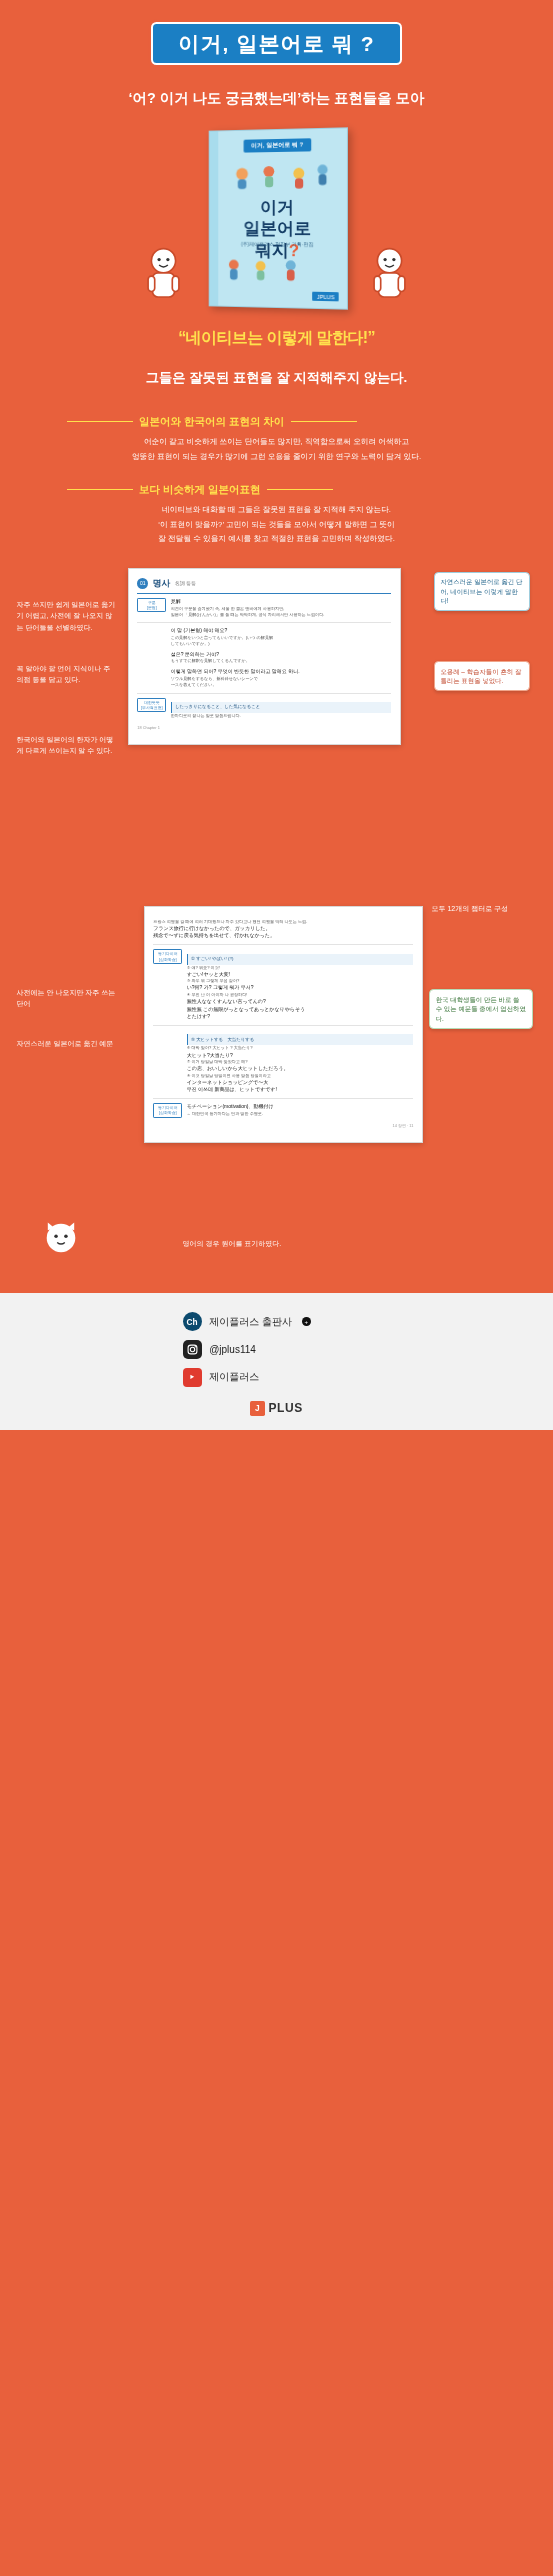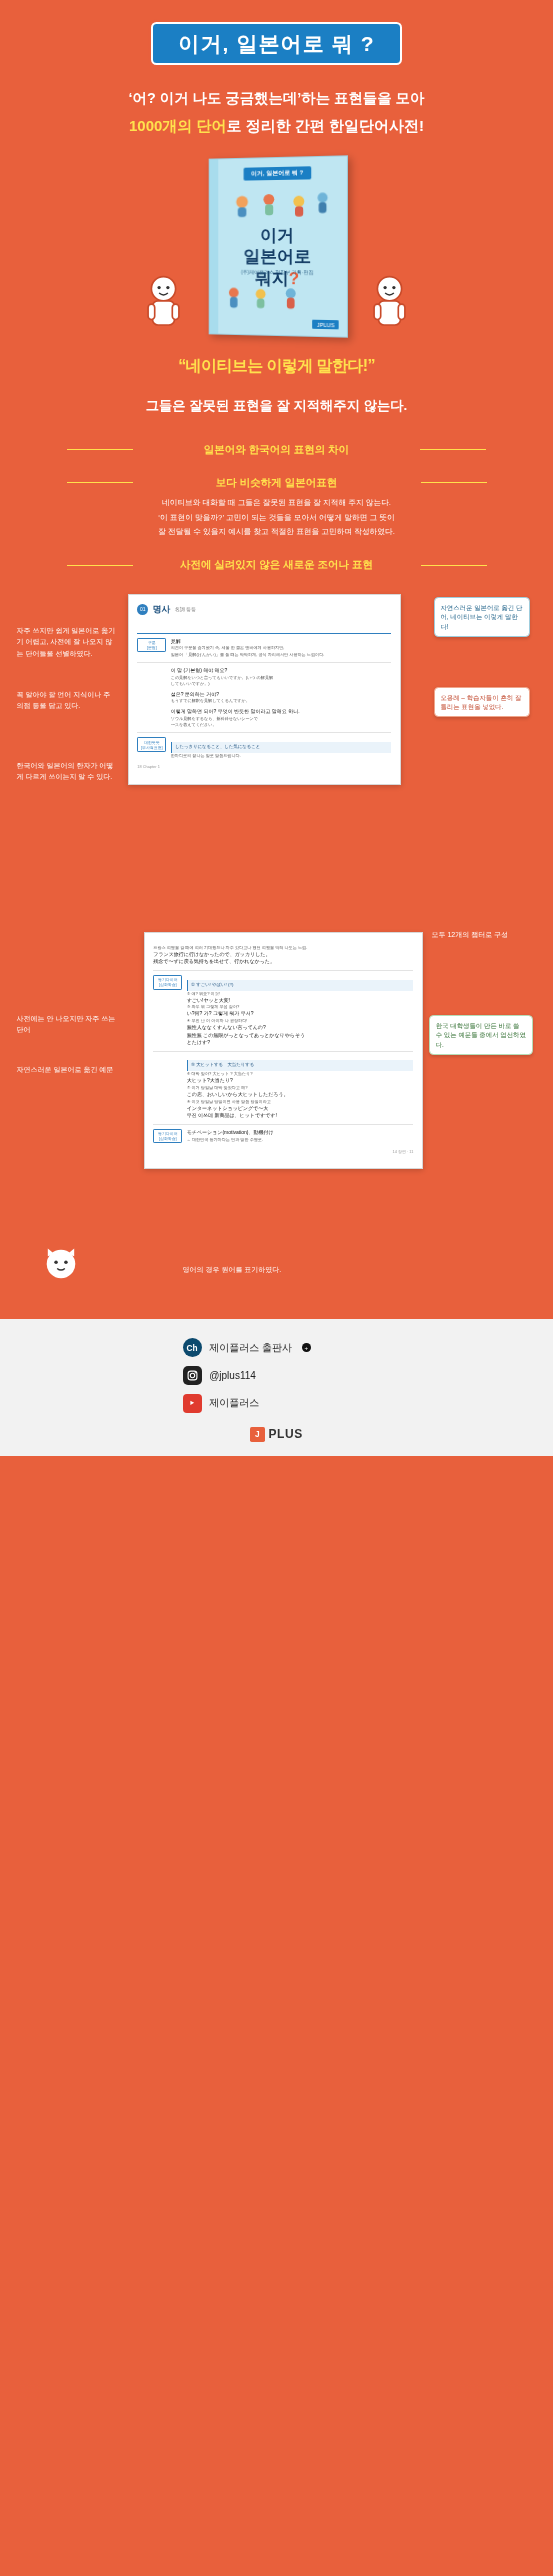--- a/index.html
+++ b/index.html
@@ -49,35 +49,35 @@
 
   
   .quote{margin-top:20px;text-align:center;}
   .quote .q1{color:#ffe14d;font-size:16px;font-weight:bold;letter-spacing:-0.6px;}
   .quote .q2{color:#ffffff;font-size:13.3px;font-weight:bold;margin-top:12px;}
   .quote .q3{color:#ffffff;font-size:13.3px;font-weight:bold;margin-top:20px;}
 
   
   .features{margin:28px auto 0;width:420px;text-align:center;}
   .feat{margin-bottom:19px;}
-  .feat .fhead{display:flex;align-items:center;justify-content:space-between;gap:6.6px;}
+  .feat .fhead{display:flex;align-items:center;justify-content:flex-start;gap:6.6px;}
   .feat .fline{height:1.1px;width:66px;background:#ffe14d;}
   .feat .ftitle{color:#ffe14d;font-size:10.5px;font-weight:bold;}
   .feat .fbody{color:#ffffff;font-size:7.7px;line-height:1.85;margin-top:6.6px;}
 
   
   .sample{position:relative;margin:16.6px auto 0;width:520px;}
   .sheet{
     background:#ffffff;border:0.6px solid #d8d8d8;box-shadow:0 1.7px 5.5px rgba(0,0,0,.2);
     padding:7.7px 8.8px 13.3px;font-size:4.4px;color:#333;line-height:1.5;
   }
   .sheet.one{width:254px;margin-left:111px;}
   .sheet.two{width:260px;margin-left:127px;}
 
-  .sheet .s-head{display:flex;align-items:center;gap:4.4px;border-bottom:1.1px solid #2f7fbf;padding-bottom:17px;}
+  .sheet .s-head{display:flex;align-items:center;gap:4.4px;border-bottom:1.1px solid #2f7fbf;padding-bottom:3px;}
   .sheet .s-head .num{background:#2f7fbf;color:#fff;font-size:5px;border-radius:50%;width:11px;height:11px;display:flex;align-items:center;justify-content:center;}
   .sheet .s-head .hk{font-size:8.8px;font-weight:bold;color:#1b4f7d;}
   .sheet .s-head .hs{font-size:5px;color:#666;}
 
   .row{display:flex;gap:4.4px;margin-top:3.9px;}
   .row .tagcol{width:29px;flex:none;}
   .tag{border:0.6px solid #2f7fbf;color:#2f7fbf;font-size:3.9px;padding:1.1px 1.7px;text-align:center;border-radius:1.1px;line-height:1.3;}
   .row .body{flex:1;}
   .jp{font-size:5px;color:#111;}
   .ko{font-size:4.1px;color:#555;}
@@ -117,23 +117,20 @@
 </head>
 <body>
 
 <div class="page">
 
   <div class="hero">
     <div class="title-badge">
       <div class="t">이거, 일본어로 뭐 ?</div>
     </div>
     <div class="sub1">‘어? 이거 나도 궁금했는데’하는 표현들을 모아</div>
-    <div class="sub2">
-      <span class="hl">1000개의 단어</span><span>로 정리한 간편 한일단어사전!</span>
-    </div>
   </div>
 
   <div class="book-wrap">
     <div class="mascot" style="margin-right:16.6px;">
       <svg width="53" height="66" viewBox="0 0 96 120" aria-hidden="true">
         <circle cx="48" cy="34" r="22" fill="#ffffff" stroke="#c94b2a" stroke-width="3"></circle>
         <circle cx="40" cy="32" r="3" fill="#333"></circle>
           <circle cx="56" cy="32" r="3" fill="#333"></circle>
         <path d="M40 42 q8 7 16 0" stroke="#333" stroke-width="2.5" fill="none"></path>
         <rect x="28" y="56" width="40" height="44" rx="10" fill="#ffffff" stroke="#c94b2a" stroke-width="3"></rect>
@@ -196,37 +193,34 @@
     <div class="q3">그들은 잘못된 표현을 잘 지적해주지 않는다.</div>
   </div>
 
   <div class="features">
     <div class="feat">
       <div class="fhead">
         <div class="fline"></div>
         <div class="ftitle">일본어와 한국어의 표현의 차이</div>
         <div class="fline"></div>
       </div>
+      <div class="fbody" style="white-space:pre-line;">어순이 같고 비슷하게 쓰이는 단어들도 많지만, 직역함으로써 오히려 어색하고
+엉뚱한 표현이 되는 경우가 많기에 그런 오용을 줄이기 위한 연구와 노력이 담겨 있다.</div>
     </div>
     <div class="feat">
       <div class="fhead">
         <div class="fline"></div>
         <div class="ftitle">보다 비슷하게 일본어표현</div>
         <div class="fline"></div>
       </div>
       <div class="fbody" style="white-space:pre-line;">네이티브와 대화할 때 그들은 잘못된 표현을 잘 지적해 주지 않는다.
 ‘이 표현이 맞을까?’ 고민이 되는 것들을 모아서 어떻게 말하면 그 뜻이
 잘 전달될 수 있을지 예시를 찾고 적절한 표현을 고민하며 작성하였다.</div>
     </div>
     <div class="feat">
-      <div class="fhead">
-        <div class="fline"></div>
-        <div class="ftitle">사전에 실려있지 않은 새로운 조어나 표현</div>
-        <div class="fline"></div>
-      </div>
     </div>
   </div>
 
   <div class="sample" style="height:310px;margin-top:22px;">
     <div class="sheet one">
       <div class="s-head">
         <div class="num">01</div>
         <div class="hk">명사</div>
         <div class="hs">名詞 등등</div>
       </div>

